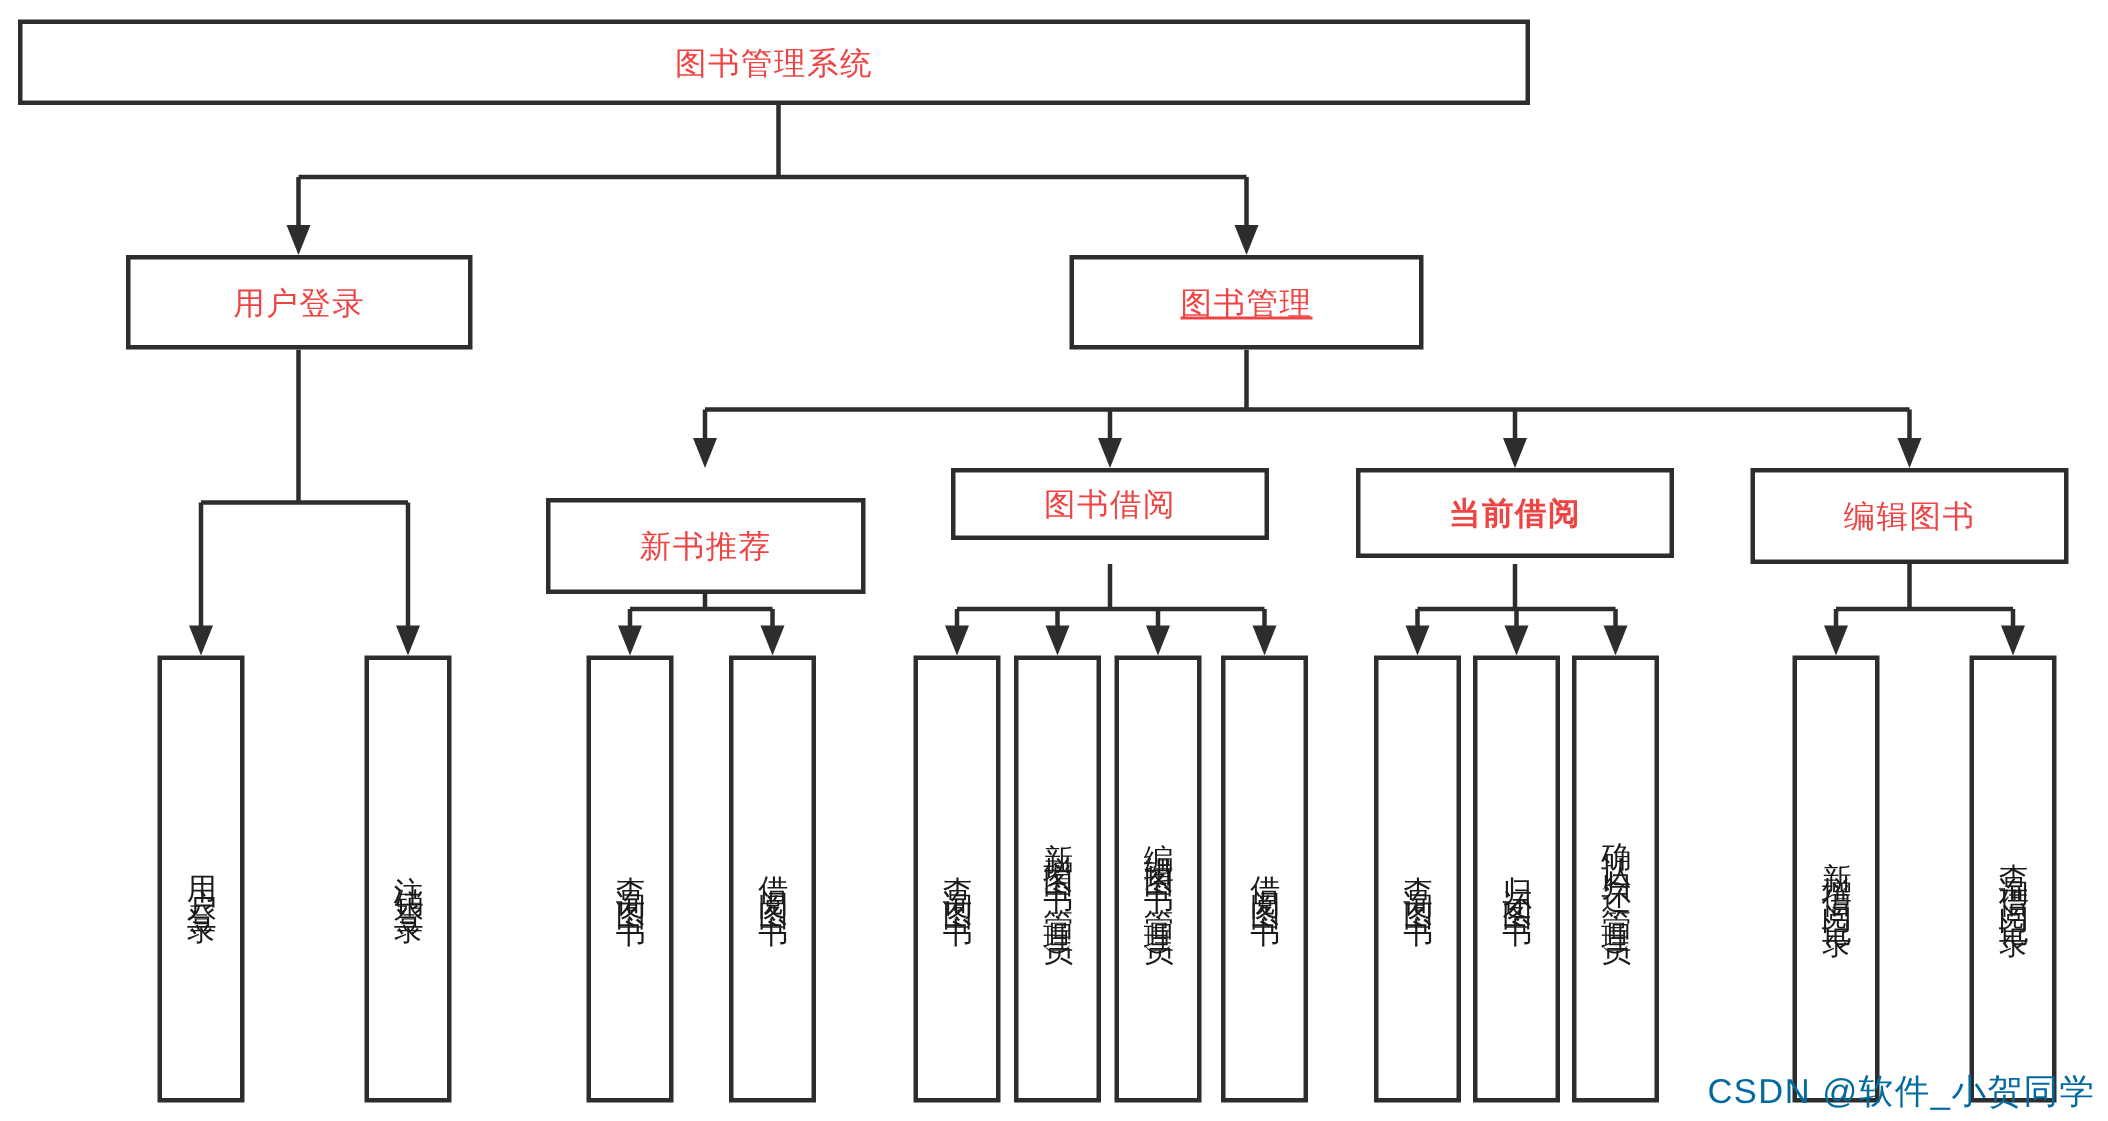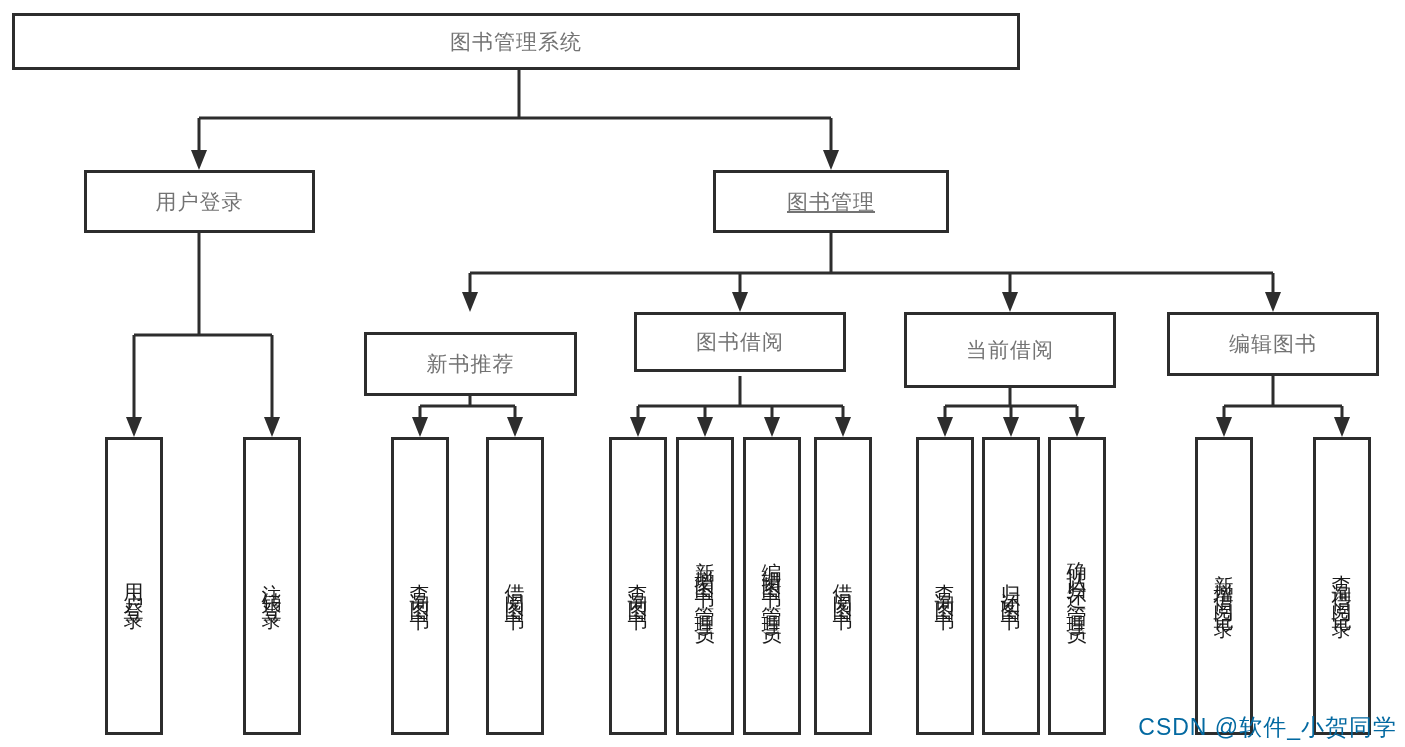--- a/index.html
+++ b/index.html
@@ -10,21 +10,21 @@
     font-family:"Liberation Sans","DejaVu Sans",sans-serif;
     overflow:hidden;
   }
   #connectors { position:absolute; left:0; top:0; width:1405px; height:747px; }
   .node {
     position:absolute;
     box-sizing:border-box;
     border:3px solid #2d2d2d;
     background:#ffffff;
     display:flex; align-items:center; justify-content:center;
-    color:#737373;
+    color:#ef4444;
     font-size:21px;
     letter-spacing:1px;
   }
   .leaf {
     position:absolute;
     box-sizing:border-box;
     border:3px solid #2d2d2d;
     background:#ffffff;
     display:flex; align-items:center; justify-content:center;
     color:#1a1a1a;
@@ -96,24 +96,24 @@
   <div class="node" style="left:84px;top:170px;width:231px;height:63px;">
     <span>用户登录</span>
   </div>
   <div class="node" style="left:713px;top:170px;width:236px;height:63px;text-decoration:underline;">
     <span>图书管理</span>
   </div>
 
   <div class="node" style="left:364px;top:332px;width:213px;height:64px;">
     <span>新书推荐</span>
   </div>
-  <div class="node" style="left:634px;top:312px;width:212px;height:60px;">
+  <div class="node" style="left:634px;top:312px;width:212px;height:48px;">
     <span>图书借阅</span>
   </div>
-  <div class="node" style="left:904px;top:312px;width:212px;height:76px;">
+  <div class="node" style="left:904px;top:312px;width:212px;height:60px;font-weight:bold;">
     <span>当前借阅</span>
   </div>
   <div class="node" style="left:1167px;top:312px;width:212px;height:64px;">
     <span>编辑图书</span>
   </div>
 
   <div class="leaf" style="left:105px;top:437px;width:58px;height:298px;">
     <span class="vtext">用户登录</span>
   </div>
   <div class="leaf" style="left:243px;top:437px;width:58px;height:298px;">

